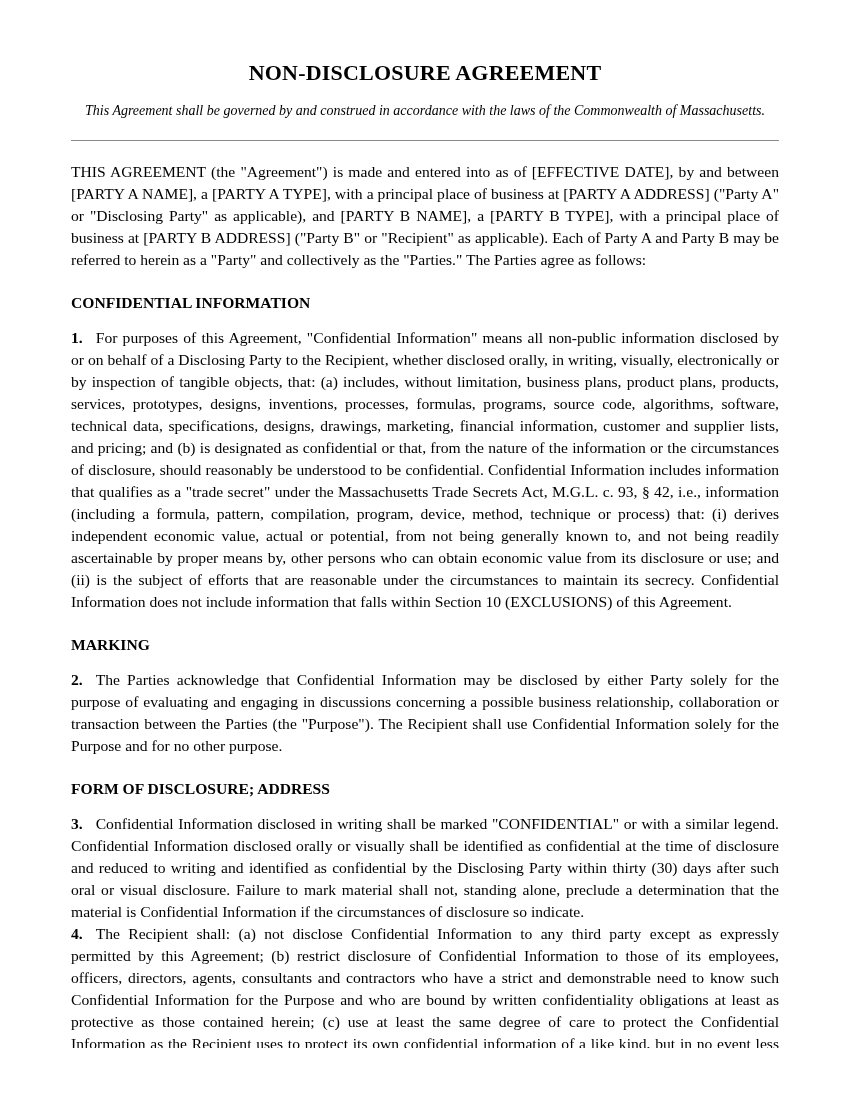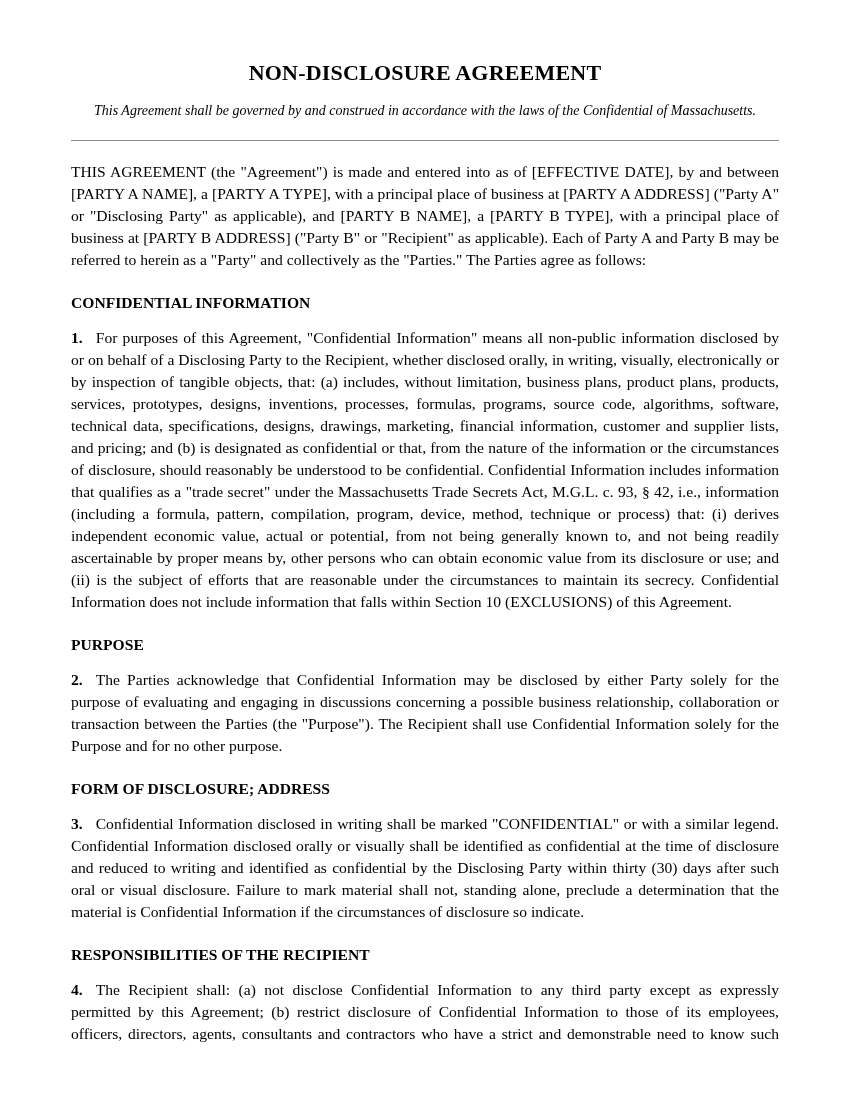--- a/index.html
+++ b/index.html
@@ -61,32 +61,31 @@
   }
 </style>
 </head>
 <body>
 
 <div class="page">
   <div class="content">
 
     <h1 class="doc-title">NON-DISCLOSURE AGREEMENT</h1>
 
-    <p class="doc-subtitle">This Agreement shall be governed by and construed in accordance with the laws of the Confidential of Massachusetts.</p>
+    <p class="doc-subtitle">This Agreement shall be governed by and construed in accordance with the laws of the Commonwealth of Massachusetts.</p>
 
     <hr class="rule">
 
     <p class="body-para intro">THIS AGREEMENT (the "Agreement") is made and entered into as of [EFFECTIVE DATE], by and between [PARTY A NAME], a [PARTY A TYPE], with a principal place of business at [PARTY A ADDRESS] ("Party A" or "Disclosing Party" as applicable), and [PARTY B NAME], a [PARTY B TYPE], with a principal place of business at [PARTY B ADDRESS] ("Party B" or "Recipient" as applicable). Each of Party A and Party B may be referred to herein as a "Party" and collectively as the "Parties." The Parties agree as follows:</p>
 
     <h2 class="section-heading">CONFIDENTIAL INFORMATION</h2>
     <p class="body-para"><span class="clause-num">1.</span><span>For purposes of this Agreement, "Confidential Information" means all non-public information disclosed by or on behalf of a Disclosing Party to the Recipient, whether disclosed orally, in writing, visually, electronically or by inspection of tangible objects, that: (a) includes, without limitation, business plans, product plans, products, services, prototypes, designs, inventions, processes, formulas, programs, source code, algorithms, software, technical data, specifications, designs, drawings, marketing, financial information, customer and supplier lists, and pricing; and (b) is designated as confidential or that, from the nature of the information or the circumstances of disclosure, should reasonably be understood to be confidential. Confidential Information includes information that qualifies as a "trade secret" under the Massachusetts Trade Secrets Act, M.G.L. c. 93, § 42, i.e., information (including a formula, pattern, compilation, program, device, method, technique or process) that: (i) derives independent economic value, actual or potential, from not being generally known to, and not being readily ascertainable by proper means by, other persons who can obtain economic value from its disclosure or use; and (ii) is the subject of efforts that are reasonable under the circumstances to maintain its secrecy. Confidential Information does not include information that falls within Section 10 (EXCLUSIONS) of this Agreement.</span></p>
 
-    <h2 class="section-heading">PURPOSE</h2>
+    <h2 class="section-heading">MARKING</h2>
     <p class="body-para"><span class="clause-num">2.</span><span>The Parties acknowledge that Confidential Information may be disclosed by either Party solely for the purpose of evaluating and engaging in discussions concerning a possible business relationship, collaboration or transaction between the Parties (the "Purpose"). The Recipient shall use Confidential Information solely for the Purpose and for no other purpose.</span></p>
 
     <h2 class="section-heading">FORM OF DISCLOSURE; ADDRESS</h2>
     <p class="body-para"><span class="clause-num">3.</span><span>Confidential Information disclosed in writing shall be marked "CONFIDENTIAL" or with a similar legend. Confidential Information disclosed orally or visually shall be identified as confidential at the time of disclosure and reduced to writing and identified as confidential by the Disclosing Party within thirty (30) days after such oral or visual disclosure. Failure to mark material shall not, standing alone, preclude a determination that the material is Confidential Information if the circumstances of disclosure so indicate.</span></p>
 
-    <h2 class="section-heading">RESPONSIBILITIES OF THE RECIPIENT</h2>
     <p class="body-para"><span class="clause-num">4.</span><span>The Recipient shall: (a) not disclose Confidential Information to any third party except as expressly permitted by this Agreement; (b) restrict disclosure of Confidential Information to those of its employees, officers, directors, agents, consultants and contractors who have a strict and demonstrable need to know such Confidential Information for the Purpose and who are bound by written confidentiality obligations at least as protective as those contained herein; (c) use at least the same degree of care to protect the Confidential Information as the Recipient uses to protect its own confidential information of a like kind, but in no event less than reasonable care; and (d) promptly notify the Disclosing Party in writing of any unauthorized use or disclosure of Confidential Information.</span></p>
 
   </div>
 </div>
 
 </body></html>

